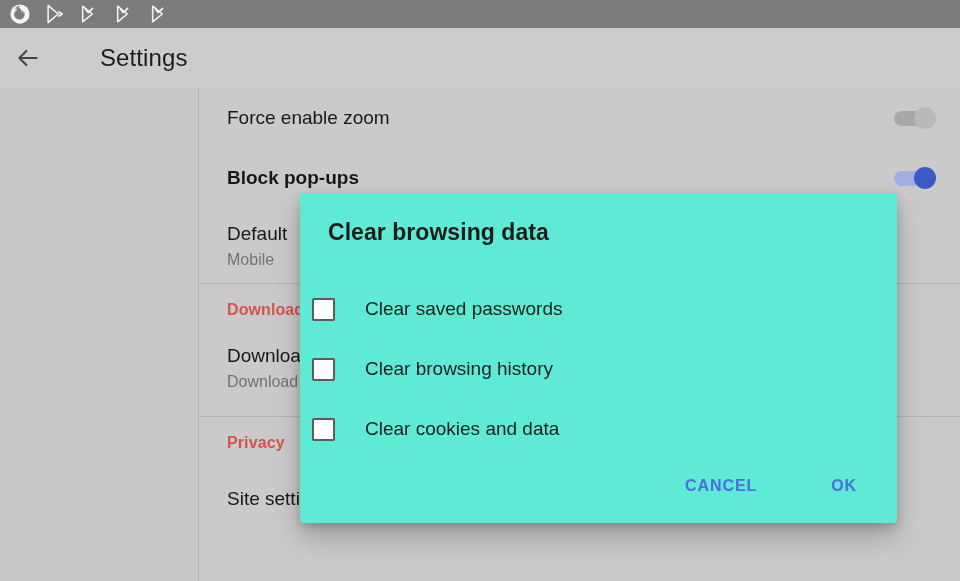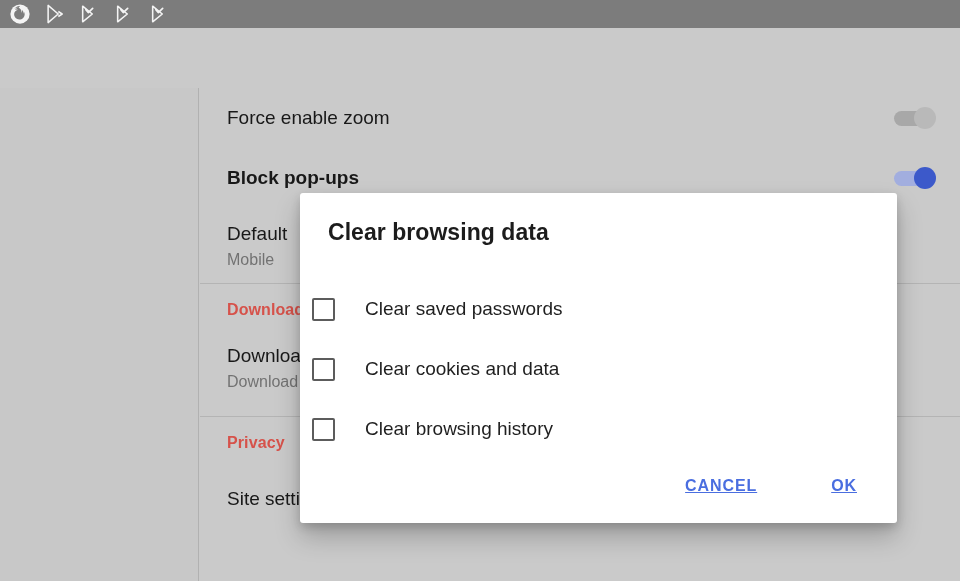--- a/index.html
+++ b/index.html
@@ -90,21 +90,21 @@
   .toggle.on  .track { background: #aab6ea; }
   .toggle.on  .knob { left: 22px; background: #3f5ed4; }
 
   
   #scrim {
     position: absolute; left: 0; top: 0; width: 960px; height: 581px;
     background: rgba(0,0,0,0.045);
   }
   #dialog {
     position: absolute; left: 300px; top: 193px; width: 597px; height: 330px;
-    background: #ffffff; border-radius: 3px;
+    background: #5eead4; border-radius: 3px;
     box-shadow: 0 14px 26px rgba(0,0,0,0.22), 0 4px 10px rgba(0,0,0,0.16);
     overflow: hidden;
   }
   #dialog-title {
     position: absolute; left: 28px; top: 26px;
     font-size: 23px; font-weight: 700; color: #1c1c1c;
     letter-spacing: 0.05px;
   }
   #cb-list { position: absolute; left: 0; top: 86px; width: 100%; }
   .cbrow {
@@ -119,21 +119,21 @@
 
   #dialog-actions {
     position: absolute; right: 0; bottom: 0;
     display: flex; align-items: center; justify-content: flex-end;
     padding: 0 30px 20px 0; gap: 16px;
   }
   .dlg-btn {
     background: none; border: none; cursor: pointer;
     font-family: "Liberation Sans", sans-serif;
     font-size: 16px; font-weight: 700; color: #4a6ee0;
-    letter-spacing: 0.9px; padding: 8px 10px; border-radius: 2px; text-decoration: underline;
+    letter-spacing: 0.9px; padding: 8px 10px; border-radius: 2px;
   }
 </style>
 </head>
 <body>
 
 <div id="screen">
 
   <div id="statusbar">
     <svg class="sbicon" viewBox="0 0 24 24">
       <circle cx="12" cy="12" r="10.5" fill="#ffffff"></circle>
@@ -150,20 +150,28 @@
     <svg class="sbicon" viewBox="0 0 24 24">
       <path d="M4 3.5v17l10.5-8.5z" fill="none" stroke="#ffffff" stroke-width="1.7" stroke-linejoin="round"></path>
       <path d="M7.5 7.2l2.6 3.2 4.8-4.6" fill="none" stroke="#ffffff" stroke-width="1.9" stroke-linecap="round" stroke-linejoin="round"></path>
     </svg>
     <svg class="sbicon" viewBox="0 0 24 24">
       <path d="M4 3.5v17l10.5-8.5z" fill="none" stroke="#ffffff" stroke-width="1.7" stroke-linejoin="round"></path>
       <path d="M7.5 7.2l2.6 3.2 4.8-4.6" fill="none" stroke="#ffffff" stroke-width="1.9" stroke-linecap="round" stroke-linejoin="round"></path>
     </svg>
   </div>
 
+  <div id="appbar">
+    <button id="back-btn">
+      <svg viewBox="0 0 24 24">
+        <path d="M20 12H4.5M10.5 5.5L4 12l6.5 6.5" fill="none" stroke="#4a4a4a" stroke-width="1.9" stroke-linecap="round" stroke-linejoin="round"></path>
+      </svg>
+    </button>
+    <div id="appbar-title">Settings</div>
+  </div>
 
   <div id="content">
     <div id="left-pane"></div>
 
     <div id="settings-list">
 
       <div class="srow" style="height:60px;">
         <div class="txtcol">
           <div class="row-title">Force enable zoom</div>
         </div>
@@ -223,25 +231,25 @@
   <div id="dialog">
     <div id="dialog-title">Clear browsing data</div>
 
     <div id="cb-list">
       <div class="cbrow">
         <div class="cbox"></div>
         <div class="cblabel">Clear saved passwords</div>
       </div>
       <div class="cbrow">
         <div class="cbox"></div>
-        <div class="cblabel">Clear cookies and data</div>
+        <div class="cblabel">Clear browsing history</div>
       </div>
       <div class="cbrow">
         <div class="cbox"></div>
-        <div class="cblabel">Clear browsing history</div>
+        <div class="cblabel">Clear cookies and data</div>
       </div>
     </div>
 
     <div id="dialog-actions">
       <button class="dlg-btn">CANCEL</button>
       <button class="dlg-btn" style="margin-left:38px;">OK</button>
     </div>
   </div>
 
 </div>

